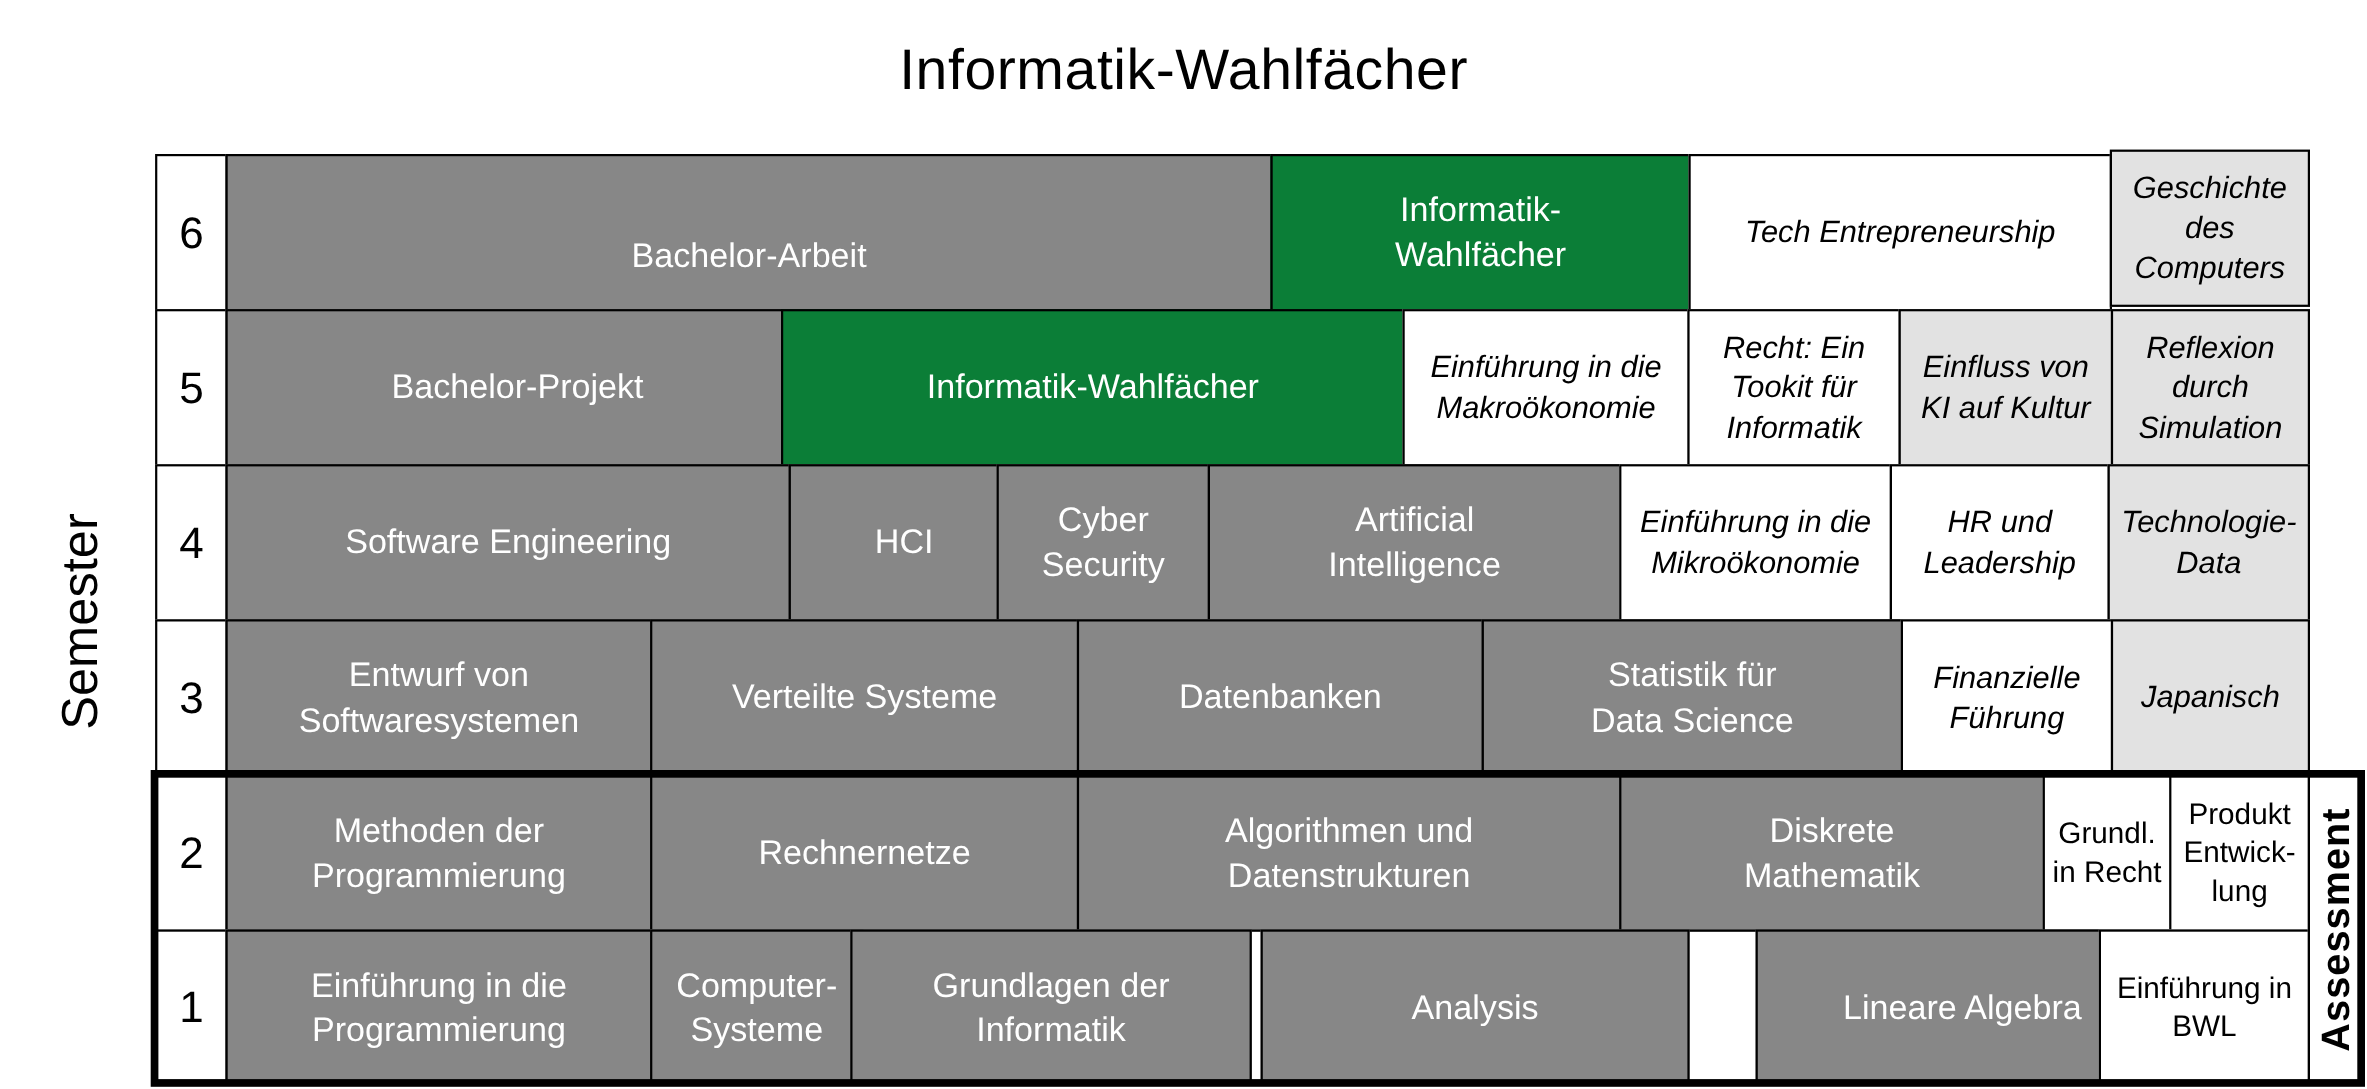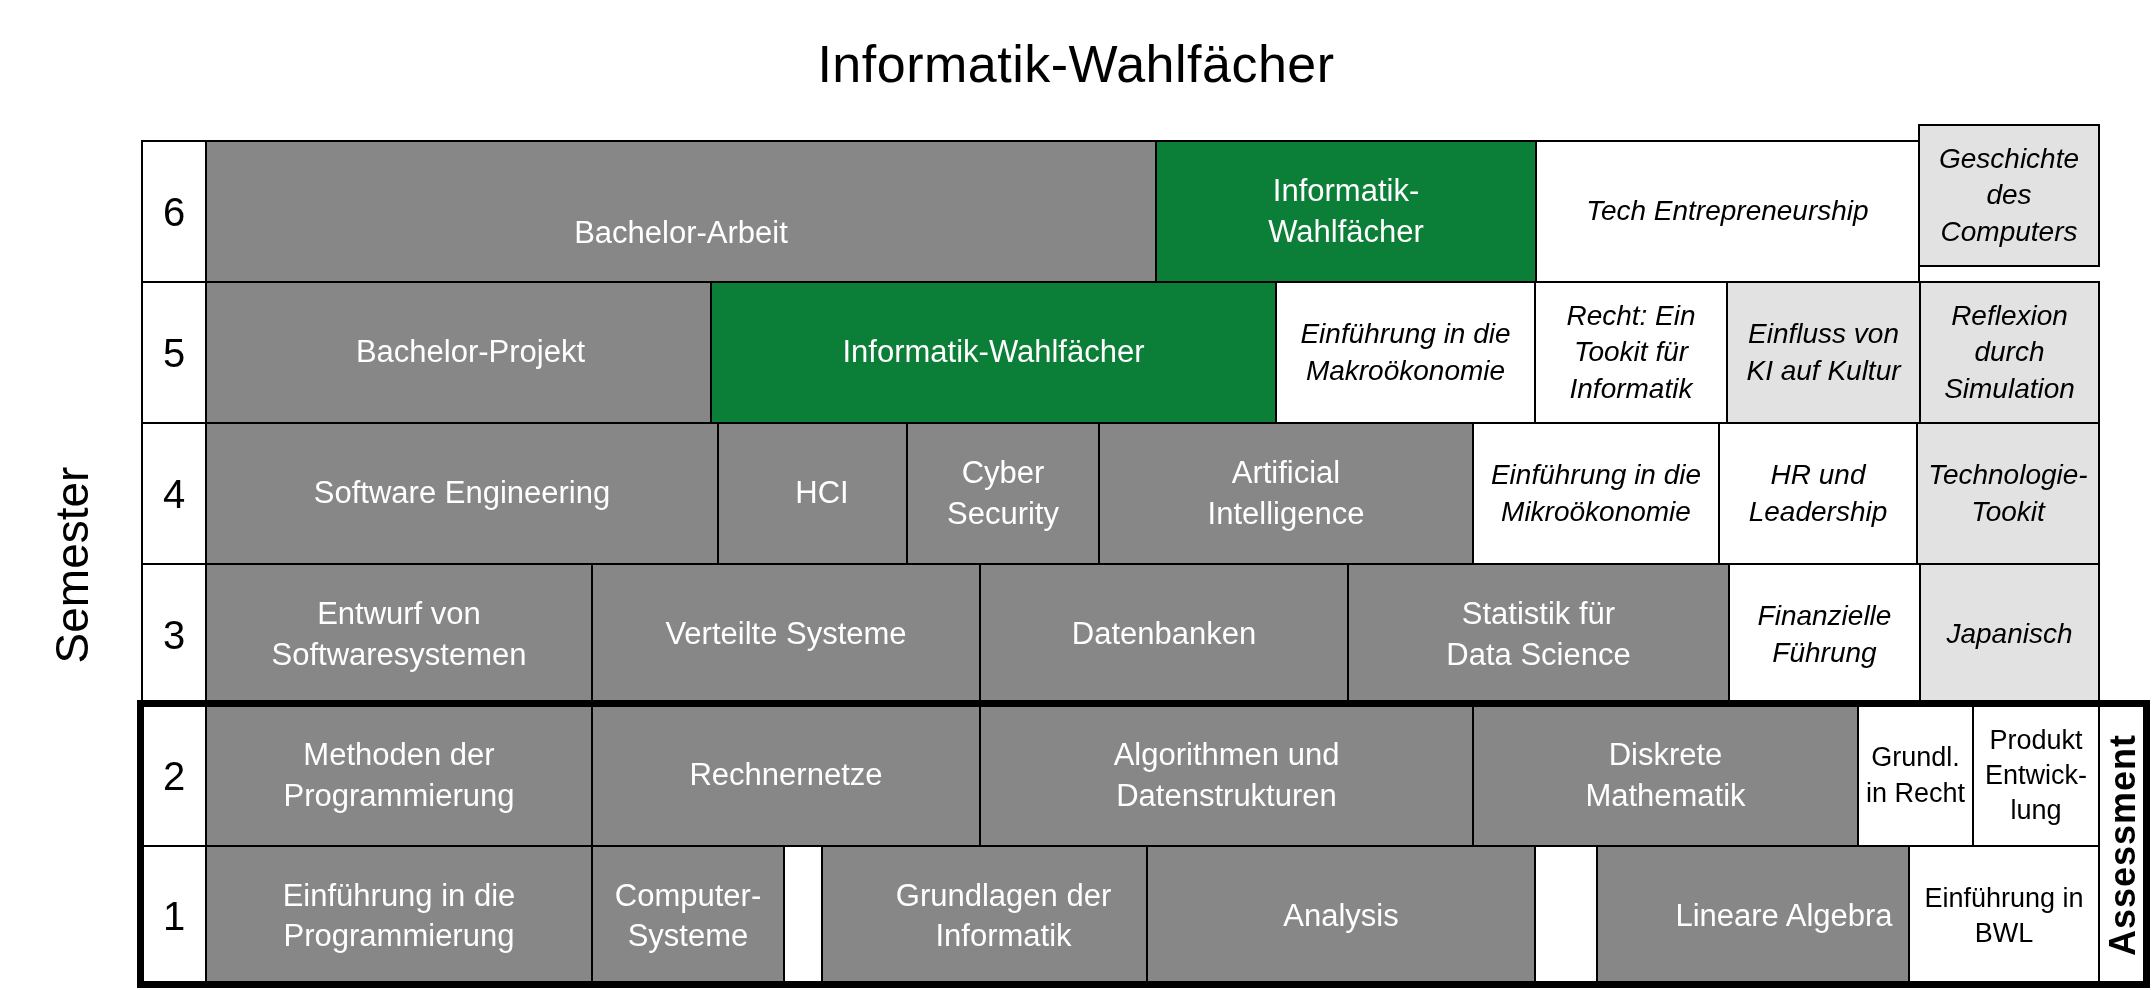--- a/index.html
+++ b/index.html
@@ -50,21 +50,21 @@
   <div class="cell core" style="left:205px;top:140px;width:952px;height:186px;">
       <span>Bachelor-Arbeit</span>
     </div>
   <div class="cell cs-elective" style="left:1155px;top:140px;width:382px;height:143px;">
       <span>Informatik-
 Wahlfächer</span>
     </div>
   <div class="cell elective" style="left:1535px;top:140px;width:385px;height:143px;">
       <span>Tech Entrepreneurship</span>
     </div>
-  <div class="cell context" style="left:1918px;top:124px;width:182px;height:143px;">
+  <div class="cell context" style="left:1918px;top:136px;width:182px;height:143px;">
       <span>Geschichte des
 Computers</span>
     </div>
 
   <div class="cell num" style="left:141px;top:281px;width:66px;height:143px;">
       <span>5</span>
     </div>
   <div class="cell core" style="left:205px;top:281px;width:507px;height:143px;padding-left:24px;">
       <span>Bachelor-Projekt</span>
     </div>
@@ -110,21 +110,21 @@
   <div class="cell elective" style="left:1472px;top:422px;width:248px;height:143px;">
       <span>Einführung in die
 Mikroökonomie</span>
     </div>
   <div class="cell elective" style="left:1718px;top:422px;width:200px;height:143px;">
       <span>HR und
 Leadership</span>
     </div>
   <div class="cell context" style="left:1916px;top:422px;width:184px;height:143px;">
       <span>Technologie-
-Tookit</span>
+Data</span>
     </div>
 
   <div class="cell num" style="left:141px;top:563px;width:66px;height:143px;">
       <span>3</span>
     </div>
   <div class="cell core" style="left:205px;top:563px;width:388px;height:143px;">
       <span>Entwurf von
 Softwaresystemen</span>
     </div>
   <div class="cell core" style="left:591px;top:563px;width:390px;height:143px;">
@@ -177,21 +177,21 @@
       <span>1</span>
     </div>
   <div class="cell core" style="left:205px;top:845px;width:388px;height:142px;">
       <span>Einführung in die
 Programmierung</span>
     </div>
   <div class="cell core" style="left:591px;top:845px;width:194px;height:142px;">
       <span>Computer-
 Systeme</span>
     </div>
-  <div class="cell core" style="left:821px;top:845px;width:365px;height:142px;">
+  <div class="cell core" style="left:773px;top:845px;width:365px;height:142px;">
       <span>Grundlagen der
 Informatik</span>
     </div>
   <div class="cell core" style="left:1146px;top:845px;width:390px;height:142px;">
       <span>Analysis</span>
     </div>
   <div class="cell core" style="left:1596px;top:845px;width:376px;height:142px;">
       <span>Lineare Algebra</span>
     </div>
   <div class="cell business" style="left:1908px;top:845px;width:192px;height:142px;">

